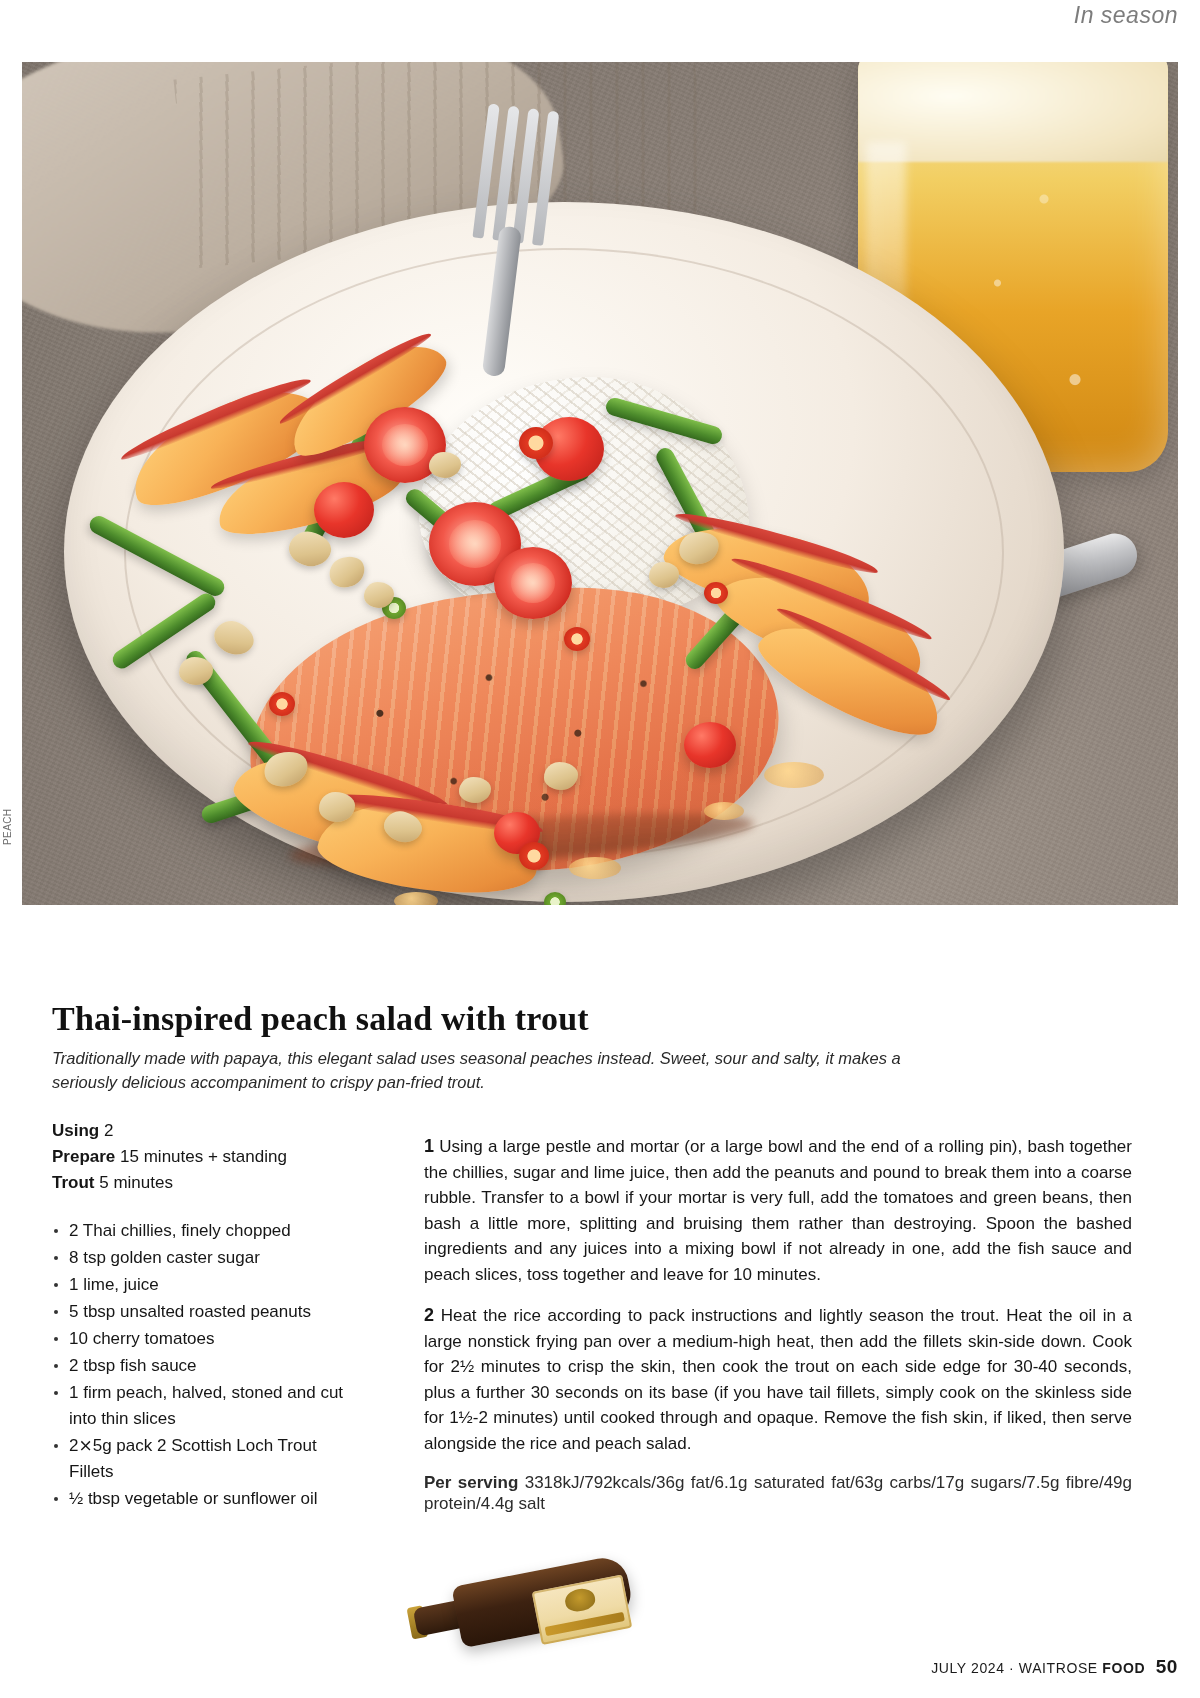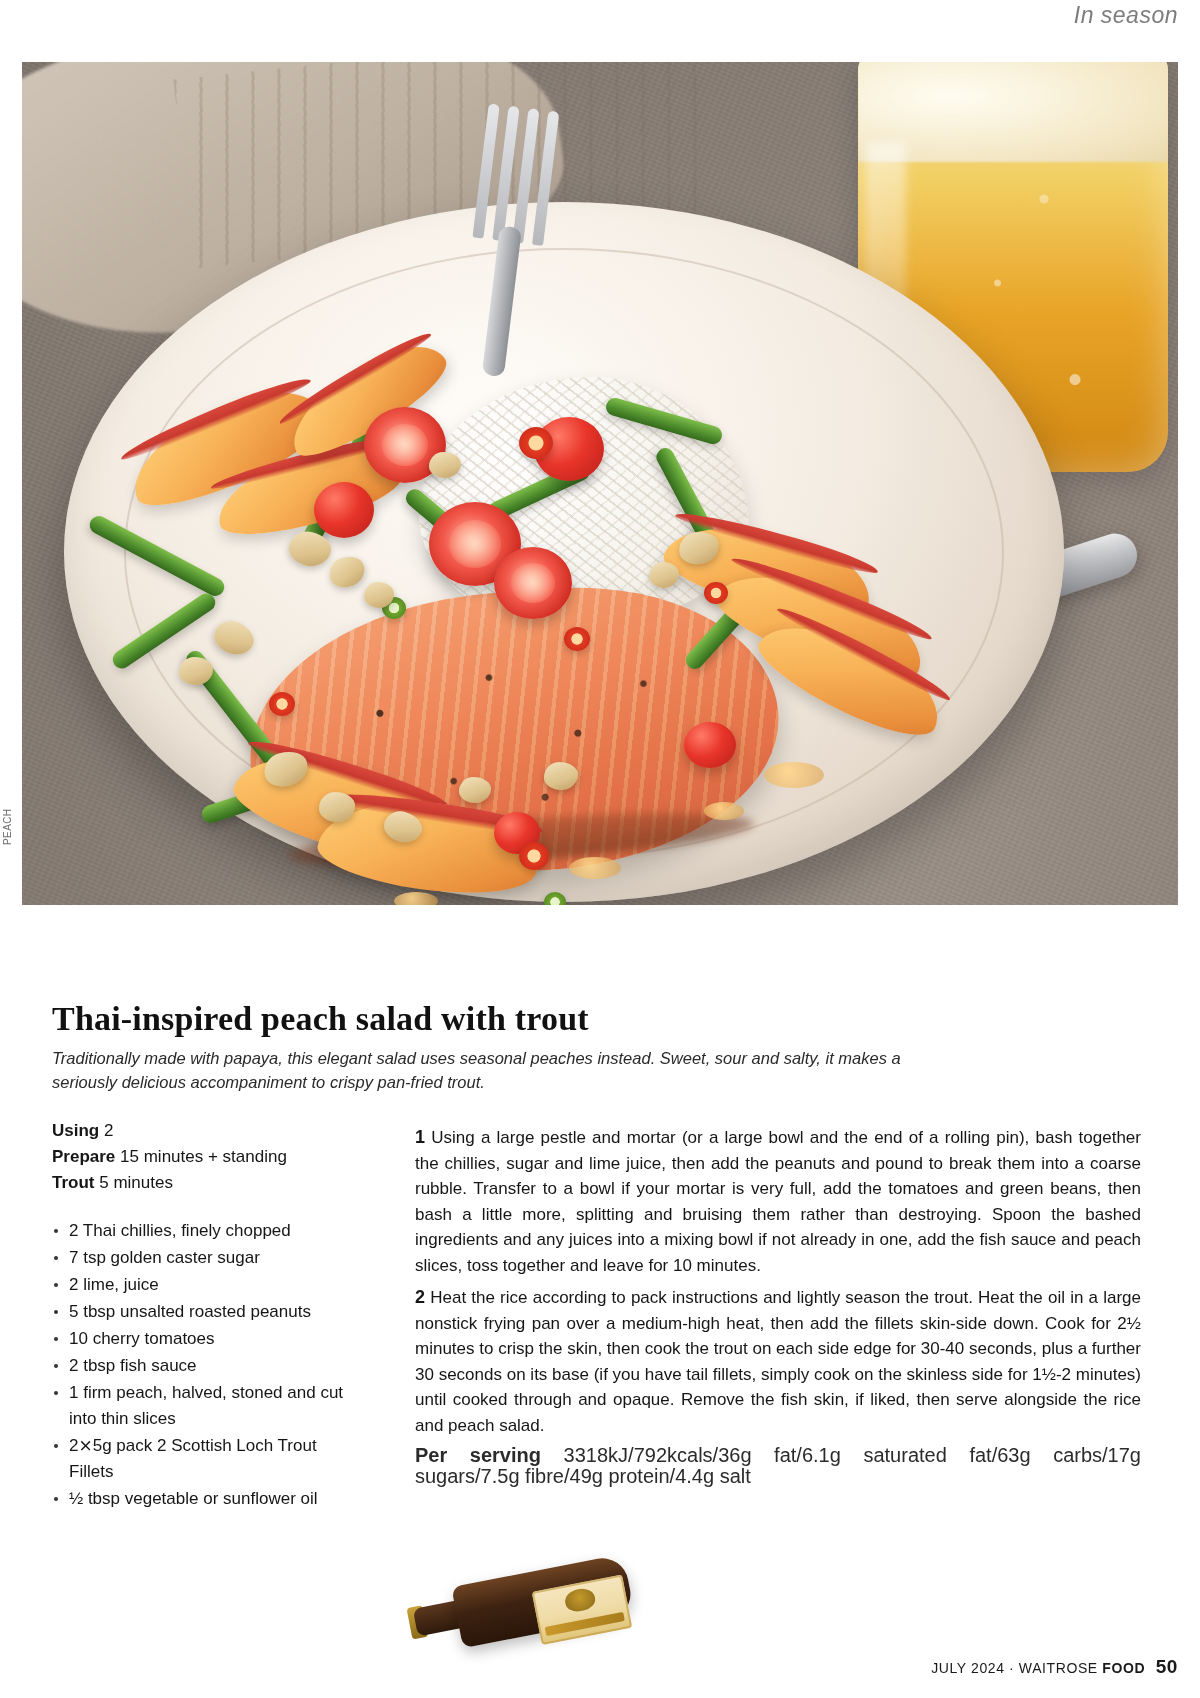--- a/index.html
+++ b/index.html
@@ -358,28 +358,28 @@
   .right-col {
     position: absolute;
     left: 408px;
     top: 1118px;
     width: 740px;
     font-size: 17px;
     line-height: 25.5px;
     color: #161616;
     text-align: justify;
   }
-  .right-col p { margin: 7px; }
+  .right-col p { margin: 16px; }
   .step-num {
     font-weight: bold;
     font-size: 18px;
   }
   .per-serving {
     margin-top: 16px;
-    font-size: 20px;
+    font-size: 17px;
     line-height: 21px;
     color: #2b2b2b;
   }
   .per-serving b { font-weight: bold; }
 
   
   .drink-block {
     position: absolute;
     left: 408px;
     top: 1548px;
@@ -581,22 +581,22 @@
     <b>Prepare</b>
     <span>15 minutes + standing</span>
   </p>
   <p class="meta-line">
     <b>Trout</b>
     <span>5 minutes</span>
   </p>
 
   <ul class="ingredients">
     <li>2 Thai chillies, finely chopped</li>
-    <li>7 tsp golden caster sugar</li>
-    <li>2 lime, juice</li>
+    <li>8 tsp golden caster sugar</li>
+    <li>1 lime, juice</li>
     <li>5 tbsp unsalted roasted peanuts</li>
     <li>10 cherry tomatoes</li>
     <li>2 tbsp fish sauce</li>
     <li>1 firm peach, halved, stoned and cut into thin slices</li>
     <li>2⨯5g pack 2 Scottish Loch Trout Fillets</li>
     <li>½ tbsp vegetable or sunflower oil</li>
   </ul>
 </div>
 
 <div class="right-col">

